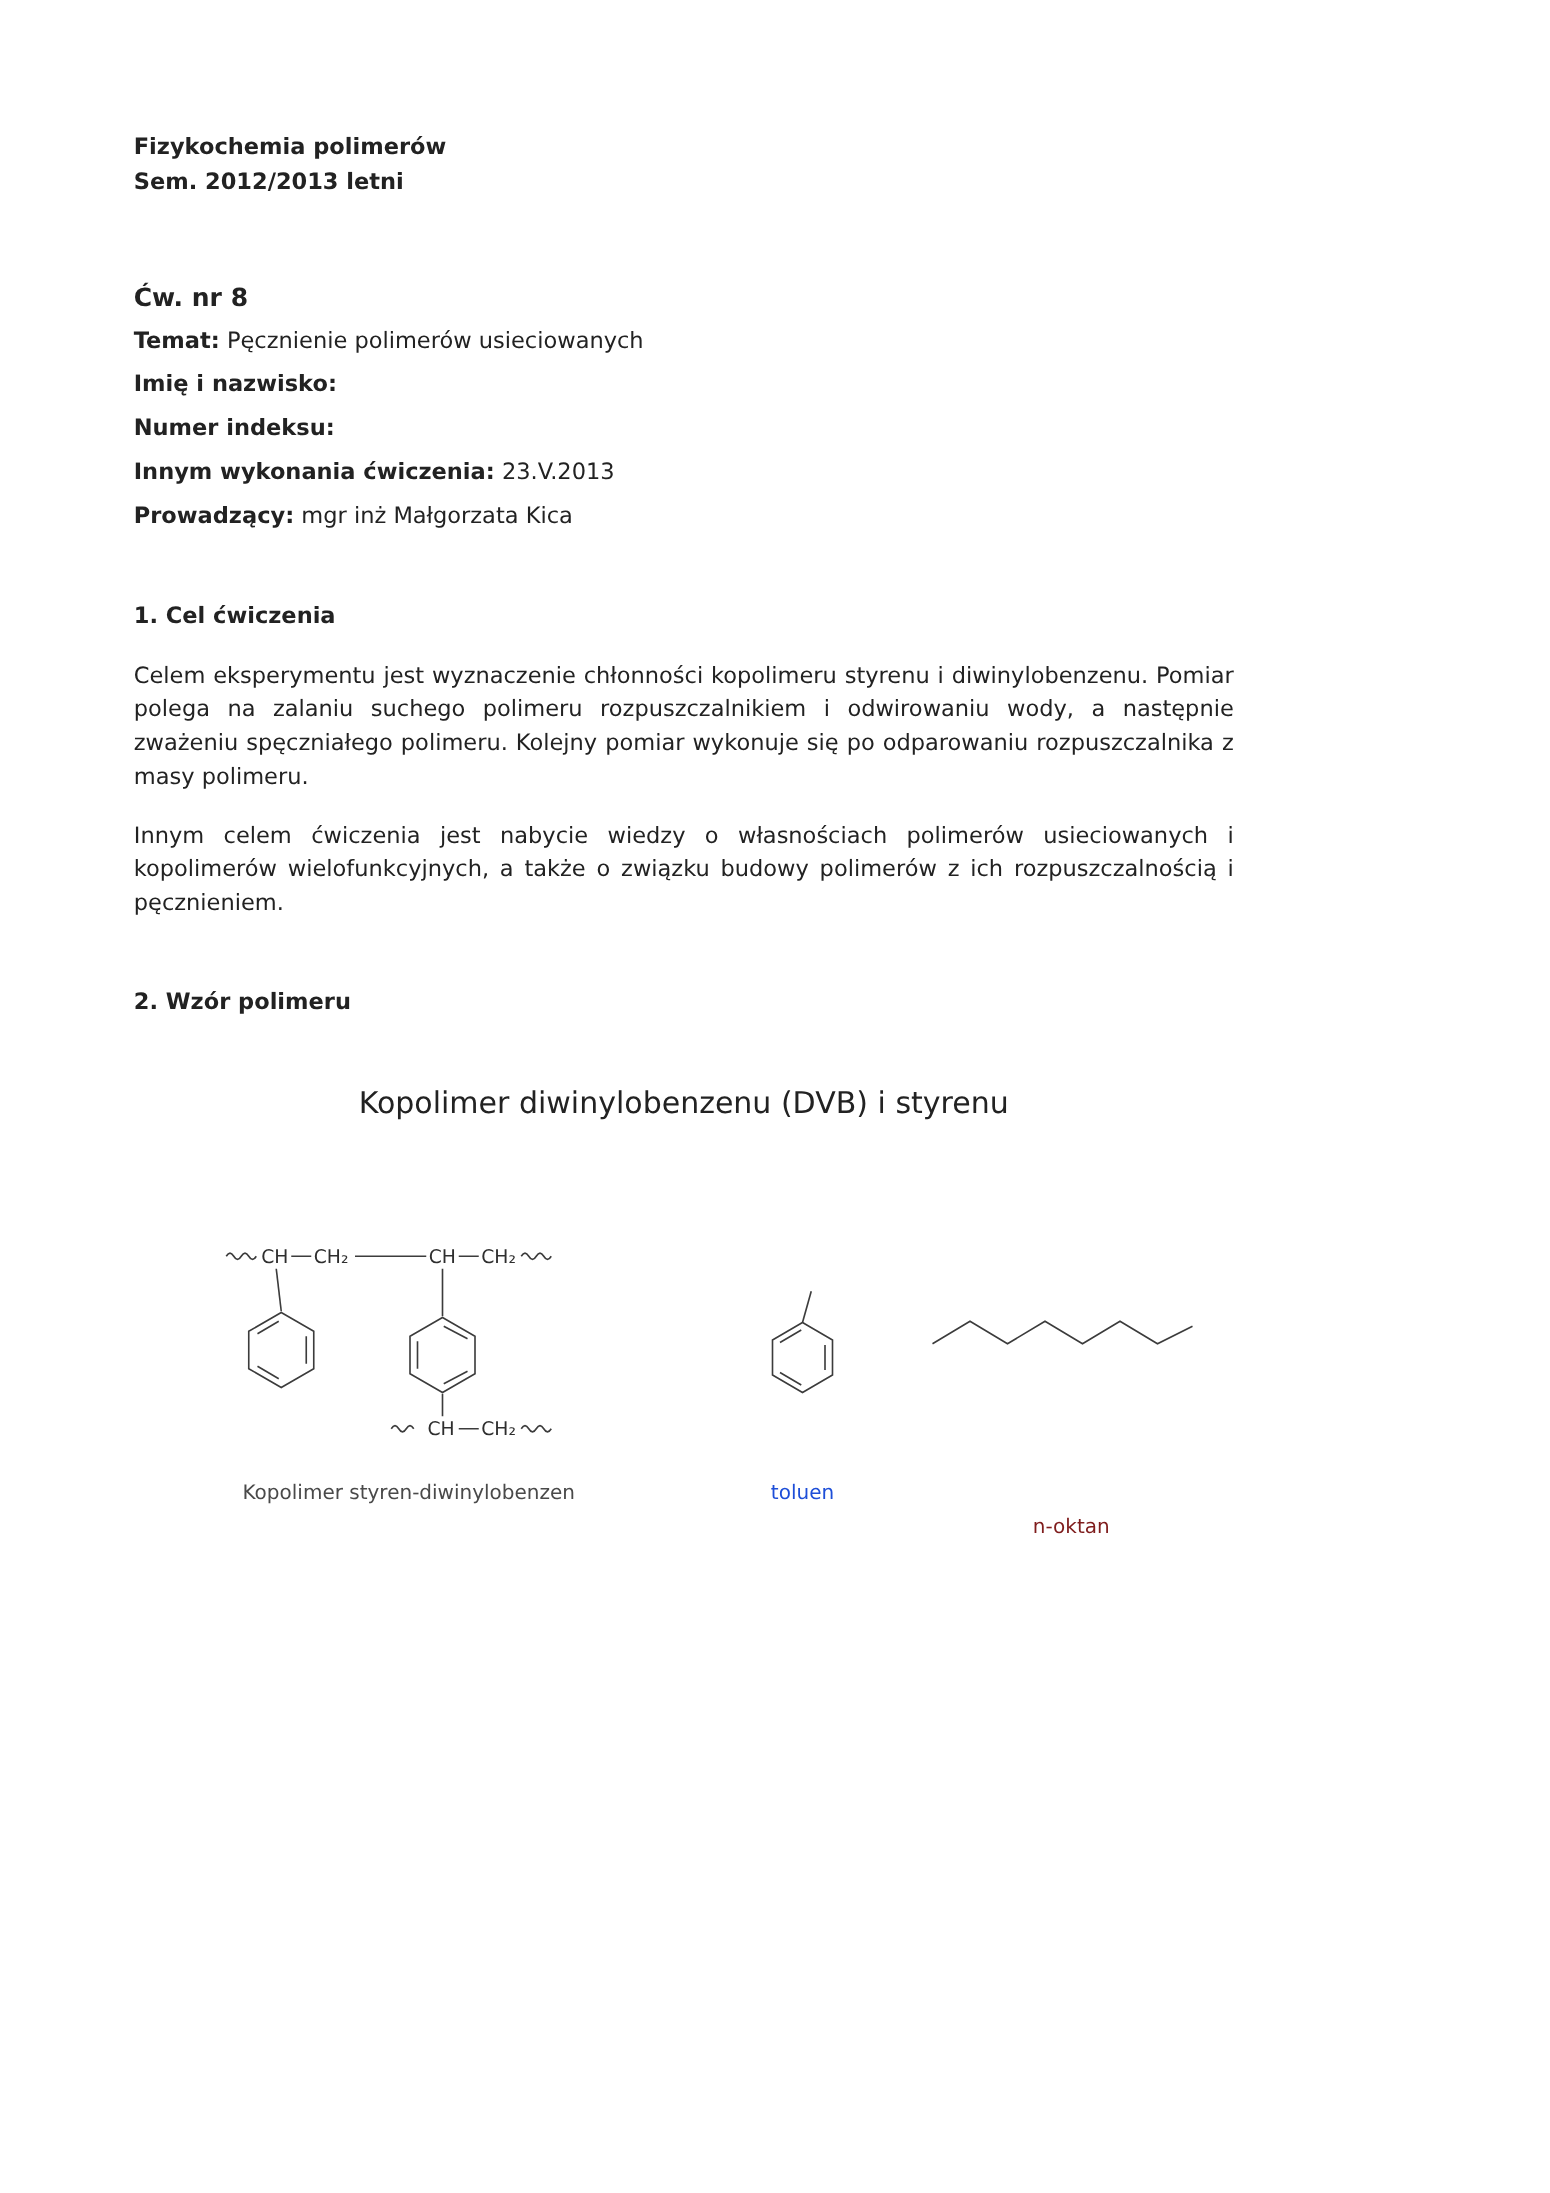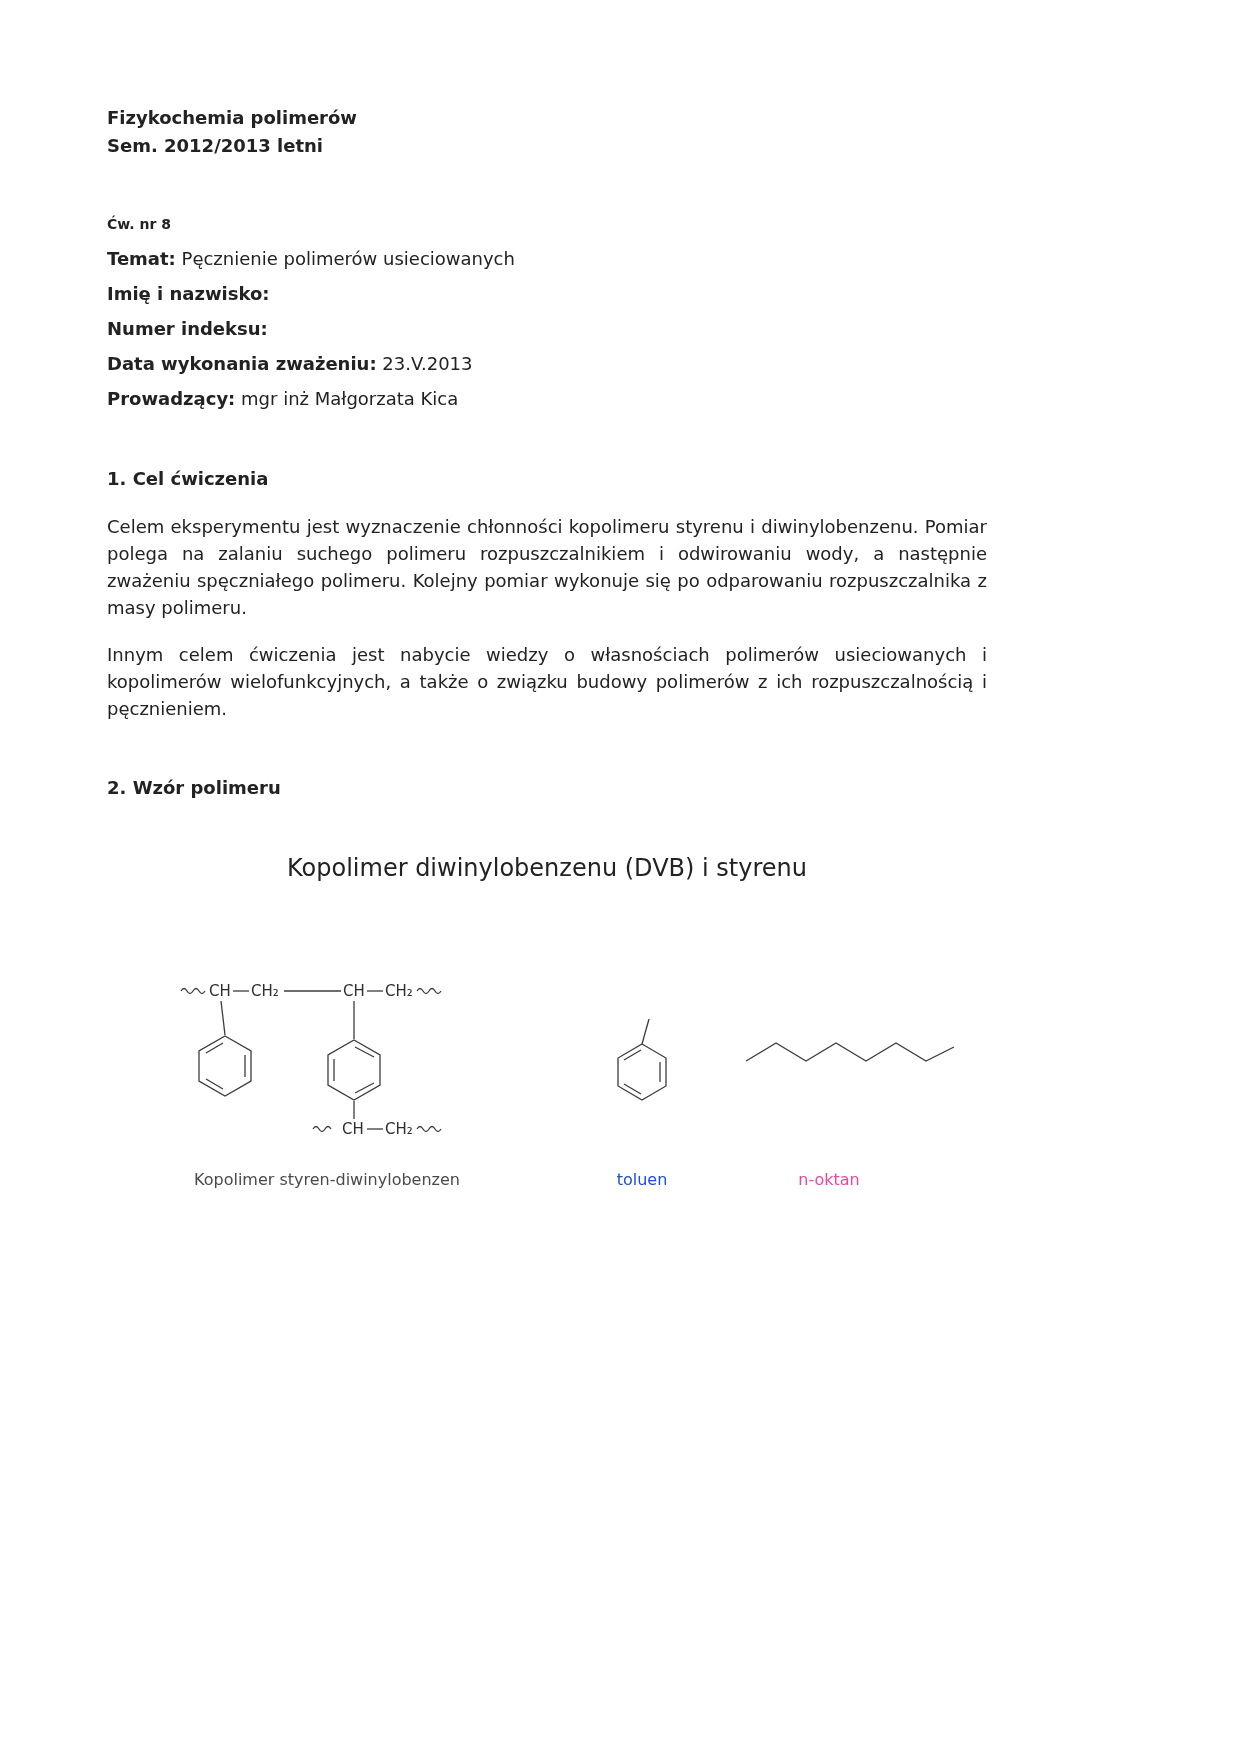--- a/index.html
+++ b/index.html
@@ -19,22 +19,22 @@
     padding: 104px 0 14px 107px;
   }
   .content { width: 880px; }
   .bold { font-weight: 700; }
   .doc-header div {
     font-size: 18px;
     line-height: 28px;
     font-weight: 700;
   }
   .exercise {
-    margin-top: 50px;
-    font-size: 14px;
+    margin-top: 64px;
+    font-size: 20px;
     line-height: 28px;
   }
   .field {
     margin-top: 7px;
     font-size: 18px;
     line-height: 28px;
   }
   .field strong { font-weight: 700; }
   .heading {
     margin-top: 52px;
@@ -68,21 +68,21 @@
   .struct-octane   { left: 635px; top: 60px; }
   .caption {
     position: absolute;
     top: 203px;
     text-align: center;
     font-size: 16px;
     line-height: 20px;
   }
   .caption-1 { left: 55px;  width: 330px; color: #4a4a4a; }
   .caption-2 { left: 460px; width: 150px; color: #1d4ed8; }
-  .caption-3 { left: 642px; width: 160px; color: #ec4899; }
+  .caption-3 { left: 670px; width: 160px; color: #7f1d1d; margin-top: 27px; }
   .chem-label text {
     font-family: "DejaVu Sans", "Liberation Sans", sans-serif;
     font-size: 15px;
     fill: #2e2e2e;
   }
   .bonds {
     stroke: #3c3c3c;
     stroke-width: 1.3;
     fill: none;
   }
@@ -109,21 +109,21 @@
       <strong>Imię i nazwisko:</strong>
       <span></span>
     </p>
 
     <p class="field">
       <strong>Numer indeksu:</strong>
       <span></span>
     </p>
 
     <p class="field">
-      <strong>Data wykonania zważeniu:</strong>
+      <strong>Innym wykonania ćwiczenia:</strong>
       <span>23.V.2013</span>
     </p>
 
     <p class="field">
       <strong>Prowadzący:</strong>
       <span>mgr inż Małgorzata Kica</span>
     </p>
 
     <h2 class="heading">1. Cel ćwiczenia</h2>
 

